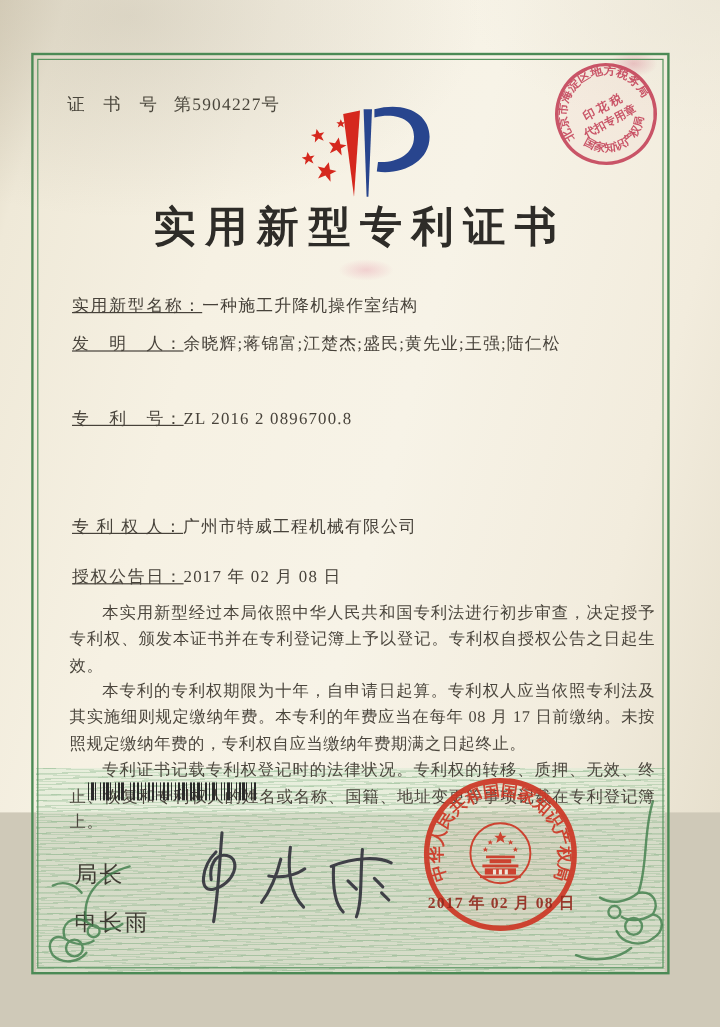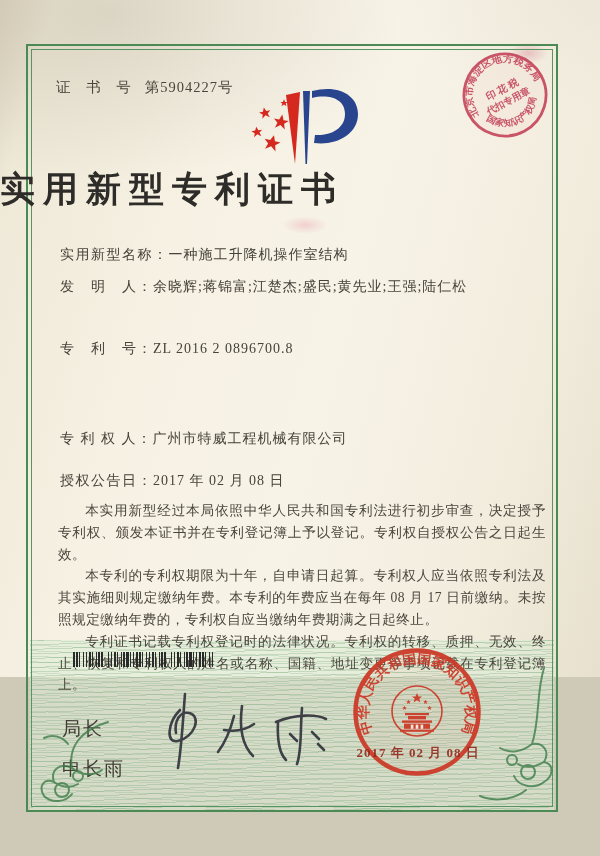--- a/index.html
+++ b/index.html
@@ -33,26 +33,26 @@
   .frame::before{
     content:"";position:absolute;left:3px;top:3px;right:3px;bottom:3px;
     border:1px solid #57945f;
   }
   .cert-number{
     position:absolute;left:56px;top:78px;font-size:14.5px;color:#4a463c;letter-spacing:1px;
   }
   .cert-number .lbl{letter-spacing:6px;margin-right:8px;}
   .logo{position:absolute;left:232px;top:82px;width:145px;height:88px;}
   .title{
-    position:absolute;left:0;top:166px;width:600px;
+    position:absolute;left:0;top:166px;width:600px;text-align:center;
     font-size:35px;font-weight:700;color:#2e2c28;letter-spacing:8px;
     font-family:"Liberation Serif","DejaVu Serif",serif;
   }
   .field{position:absolute;left:60px;width:480px;font-size:14px;color:#47423a;white-space:nowrap;}
-  .field .flabel{letter-spacing:1.5px;}
+  .field .flabel{letter-spacing:1.5px;text-decoration:underline;}
   .field .fvalue{letter-spacing:1px;font-family:Liberation Serif, serif;}
   .f0{top:246px}.f1{top:278px}.f2{top:340px}.f3{top:385px}.f4{top:430px}.f5{top:472px}
   .bodytext{
     position:absolute;left:58px;top:500px;width:488px;
     font-size:13.6px;line-height:21.8px;color:#4b463d;text-align:justify;
   }
   .bodytext p{margin:0;text-indent:2em;letter-spacing:0.5px;}
   .barcode{
     position:absolute;left:73px;top:652px;width:142px;height:15px;
     background:

